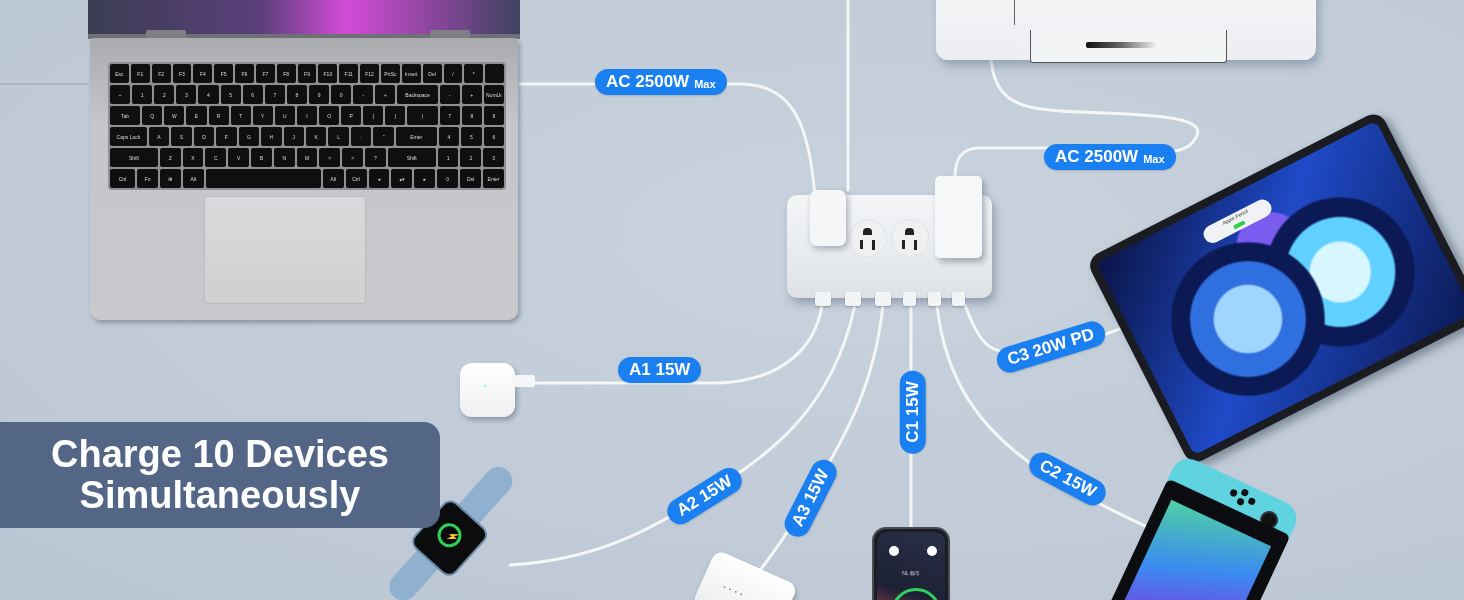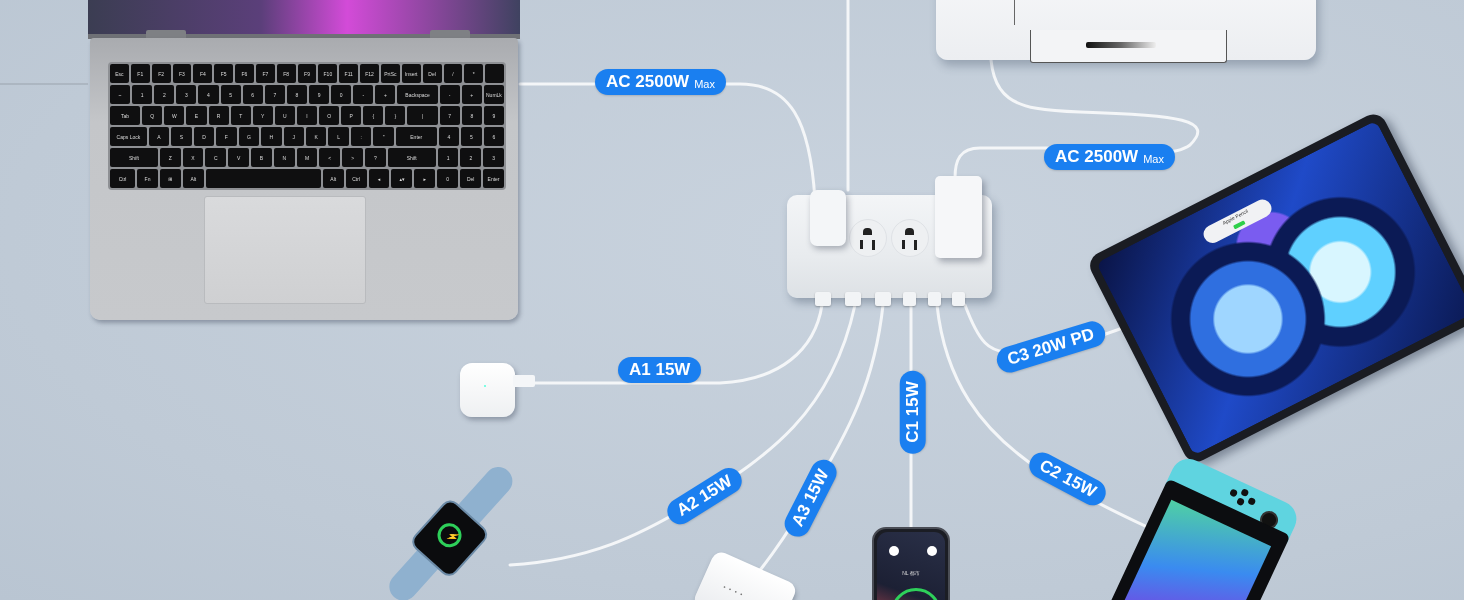--- a/index.html
+++ b/index.html
@@ -1,21 +1,21 @@
 <!DOCTYPE html>
 <html><head>
 <meta charset="utf-8">
 <style>
   html, body { margin: 0; padding: 0; }
   body { width: 1464px; height: 600px; overflow: hidden; background: #c3cdd9; position: relative; font-family: "Liberation Sans", sans-serif; }
   .stage { position: absolute; left: 0; top: 0; width: 1464px; height: 600px; background: radial-gradient(ellipse at 60% 40%, #c9d3de 0%, #bfcad6 70%, #b9c5d2 100%); overflow: hidden; }
   svg.cables { position: absolute; left: 0; top: 0; width: 1464px; height: 600px; }
   
   .badge { position: absolute; background: #1a7ff0; color: #fff; font-weight: bold; border-radius: 14px; white-space: nowrap; font-size: 17px; line-height: 26px; height: 26px; padding: 0 11px; display: flex; align-items: center; gap: 5px; box-shadow: 0 1px 2px rgba(0,0,0,0.15); transform-origin: center center; }
-  .badge .small { font-size: 11px; font-weight: normal; padding-top: 3px; }
+  .badge .small { font-size: 11px; font-weight: bold; padding-top: 3px; }
   
   .banner { position: absolute; left: 0; top: 422px; width: 440px; height: 106px; background: #536686; border-radius: 0 16px 16px 0; color: #fff; font-weight: bold; font-size: 38px; line-height: 41px; display: flex; flex-direction: column; align-items: center; justify-content: center; text-align: center; }
   
   .laptop { position: absolute; left: 88px; top: -10px; width: 432px; height: 332px; }
   .laptop .screen { position: absolute; left: 0; top: 0; width: 432px; height: 44px; background: linear-gradient(90deg, #3b3d52 0%, #5b3f7a 40%, #d34bd8 60%, #3f4260 100%); border-bottom: 5px solid #6f7176; }
   .laptop .hinge { position: absolute; top: 40px; width: 40px; height: 10px; background: #7e8084; border-radius: 2px; }
   .laptop .deck { position: absolute; left: 2px; top: 48px; width: 428px; height: 282px; background: linear-gradient(180deg, #a9abaf 0%, #c4c6c9 30%, #c7c9cc 100%); border-radius: 4px 4px 10px 10px; box-shadow: 2px 3px 4px rgba(40,50,70,0.35); }
   .keyboard { position: absolute; left: 18px; top: 24px; width: 398px; height: 128px; background: #8e9094; border-radius: 4px; padding: 2px; box-sizing: border-box; display: grid; grid-template-rows: repeat(6, 1fr); gap: 2px; }
   .krow { display: flex; gap: 2px; }
   .key { background: #0f0f10; border-radius: 2px; flex: 1; color: #ddd; font-size: 5px; display: flex; align-items: center; justify-content: center; }
@@ -313,13 +313,17 @@
   <div class="badge" style="left:769px; top:485px; transform: rotate(-63deg);">
     <span>A3 15W</span>
   </div>
   <div class="badge" style="left:871px; top:399px; transform: rotate(-90deg);">
     <span>C1 15W</span>
   </div>
   <div class="badge" style="left:1026px; top:466px; transform: rotate(28deg);">
     <span>C2 15W</span>
   </div>
 
+  <div class="banner">
+    <div>Charge 10 Devices</div>
+    <div>Simultaneously</div>
+  </div>
 </div>
 
 </body></html>

